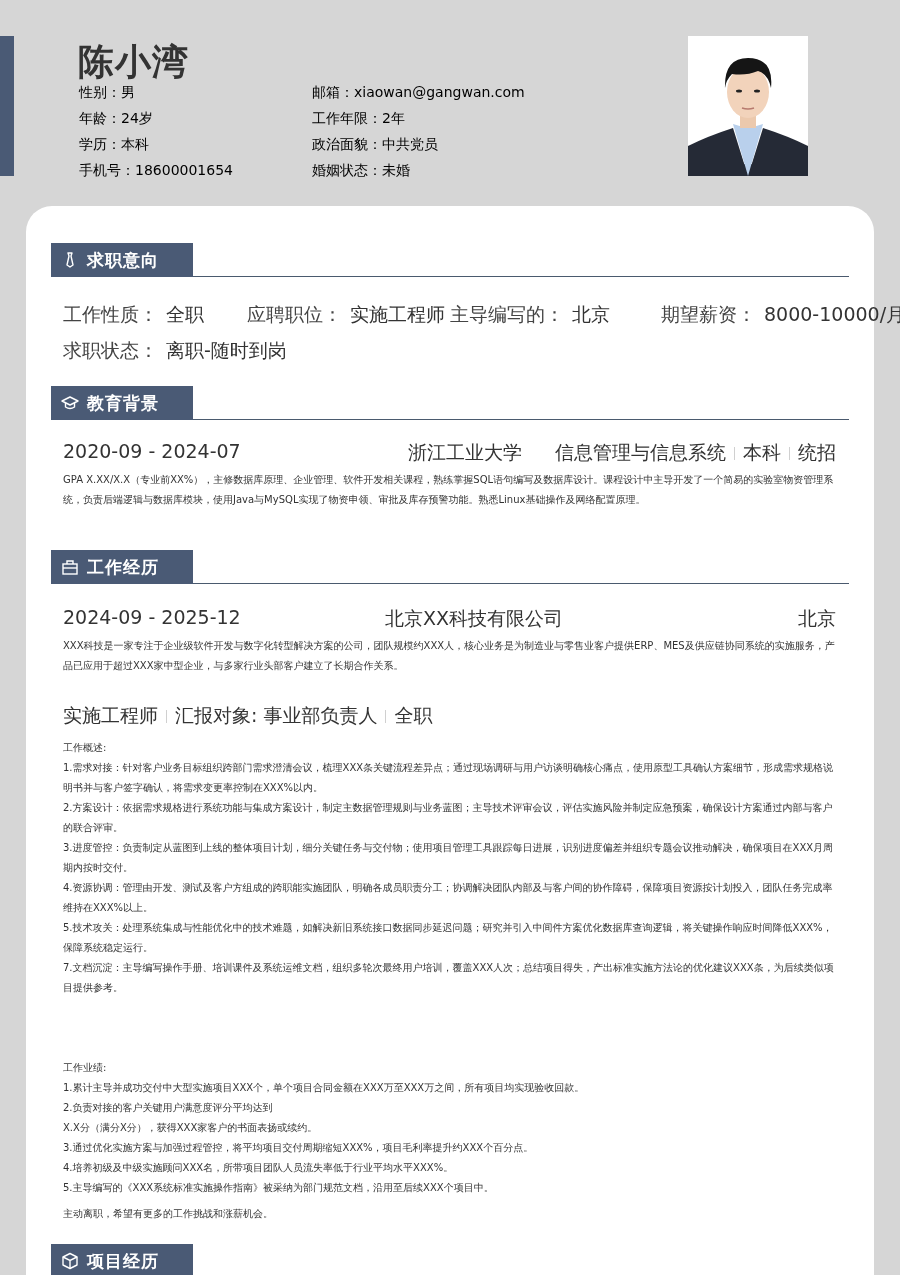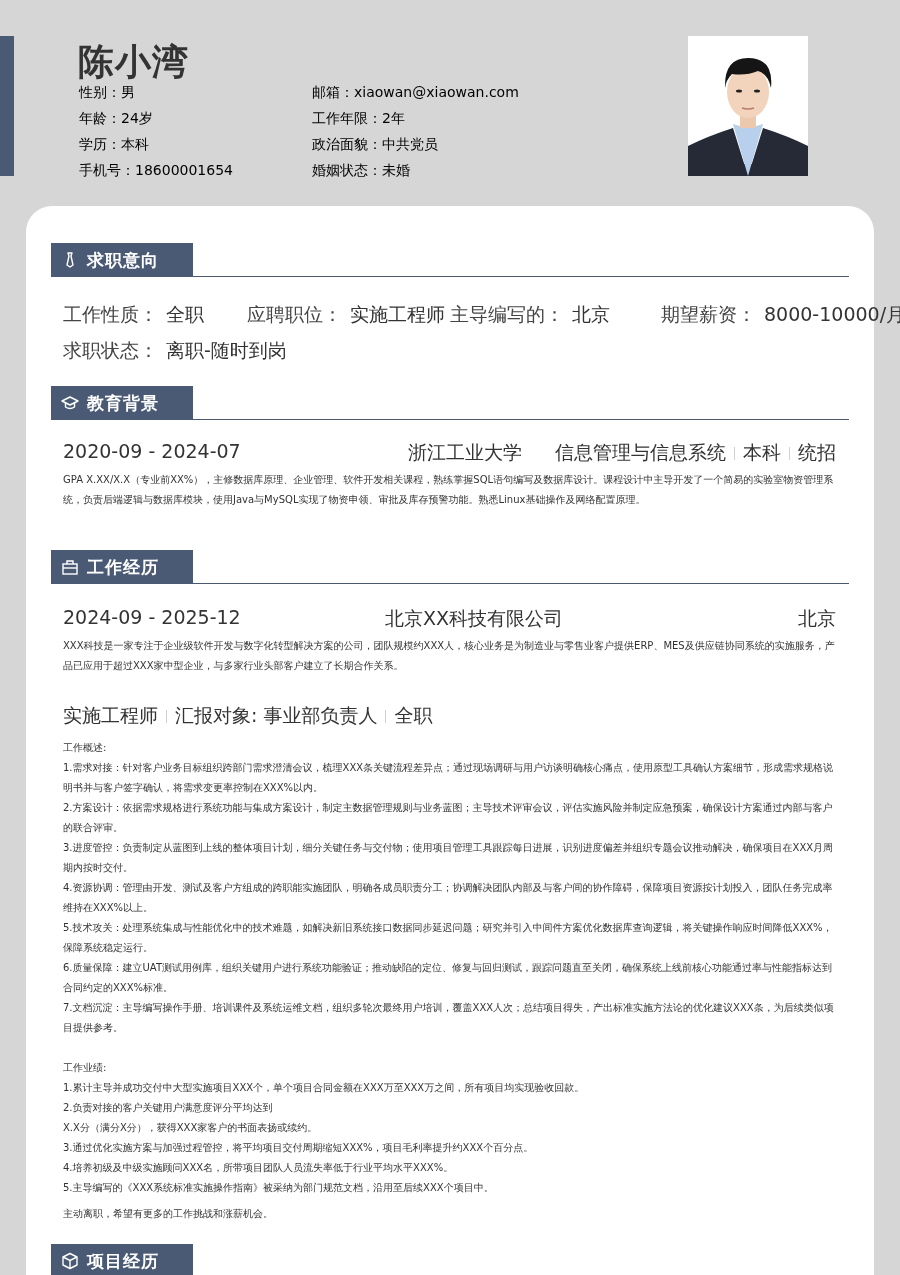--- a/index.html
+++ b/index.html
@@ -53,21 +53,21 @@
 </style>
 </head>
 <body>
 
 <div class="accent-bar"></div>
 
 <div class="name">陈小湾</div>
 
 <div class="info-grid">
   <div class="cell"><span>性别</span>：<span>男</span></div>
-  <div class="cell"><span>邮箱</span>：<span>xiaowan@xiaowan.com</span></div>
+  <div class="cell"><span>邮箱</span>：<span>xiaowan@gangwan.com</span></div>
   <div class="cell"><span>年龄</span>：<span>24岁</span></div>
   <div class="cell"><span>工作年限</span>：<span>2年</span></div>
   <div class="cell"><span>学历</span>：<span>本科</span></div>
   <div class="cell"><span>政治面貌</span>：<span>中共党员</span></div>
   <div class="cell"><span>手机号</span>：<span>18600001654</span></div>
   <div class="cell"><span>婚姻状态</span>：<span>未婚</span></div>
 </div>
 
 <div class="photo">
   <svg width="120" height="140" viewBox="0 0 120 140">
@@ -141,21 +141,20 @@
     <span>实施工程师</span><span class="sep"></span><span>汇报对象: 事业部负责人</span><span class="sep"></span><span>全职</span>
   </div>
 
   <div class="para" style="top:532px;">
     <span class="list-line">工作概述:</span>
     <span class="list-line">1.需求对接：针对客户业务目标组织跨部门需求澄清会议，梳理XXX条关键流程差异点；通过现场调研与用户访谈明确核心痛点，使用原型工具确认方案细节，形成需求规格说明书并与客户签字确认，将需求变更率控制在XXX%以内。</span>
     <span class="list-line">2.方案设计：依据需求规格进行系统功能与集成方案设计，制定主数据管理规则与业务蓝图；主导技术评审会议，评估实施风险并制定应急预案，确保设计方案通过内部与客户的联合评审。</span>
     <span class="list-line">3.进度管控：负责制定从蓝图到上线的整体项目计划，细分关键任务与交付物；使用项目管理工具跟踪每日进展，识别进度偏差并组织专题会议推动解决，确保项目在XXX月周期内按时交付。</span>
     <span class="list-line">4.资源协调：管理由开发、测试及客户方组成的跨职能实施团队，明确各成员职责分工；协调解决团队内部及与客户间的协作障碍，保障项目资源按计划投入，团队任务完成率维持在XXX%以上。</span>
     <span class="list-line">5.技术攻关：处理系统集成与性能优化中的技术难题，如解决新旧系统接口数据同步延迟问题；研究并引入中间件方案优化数据库查询逻辑，将关键操作响应时间降低XXX%，保障系统稳定运行。</span>
-    <span class="list-line">6.质量保障：建立UAT测试用例库，组织关键用户进行系统功能验证；推动缺陷的定位、修复与回归测试，跟踪问题直至关闭，确保系统上线前核心功能通过率与性能指标达到合同约定的XXX%标准。</span>
     <span class="list-line">7.文档沉淀：主导编写操作手册、培训课件及系统运维文档，组织多轮次最终用户培训，覆盖XXX人次；总结项目得失，产出标准实施方法论的优化建议XXX条，为后续类似项目提供参考。</span>
   </div>
 
   <div class="para" style="top:852px;">
     <span class="list-line">工作业绩:</span>
     <span class="list-line">1.累计主导并成功交付中大型实施项目XXX个，单个项目合同金额在XXX万至XXX万之间，所有项目均实现验收回款。</span>
     <span class="list-line">2.负责对接的客户关键用户满意度评分平均达到</span>
     <span class="list-line">X.X分（满分X分），获得XXX家客户的书面表扬或续约。</span>
     <span class="list-line">3.通过优化实施方案与加强过程管控，将平均项目交付周期缩短XXX%，项目毛利率提升约XXX个百分点。</span>
     <span class="list-line">4.培养初级及中级实施顾问XXX名，所带项目团队人员流失率低于行业平均水平XXX%。</span>

